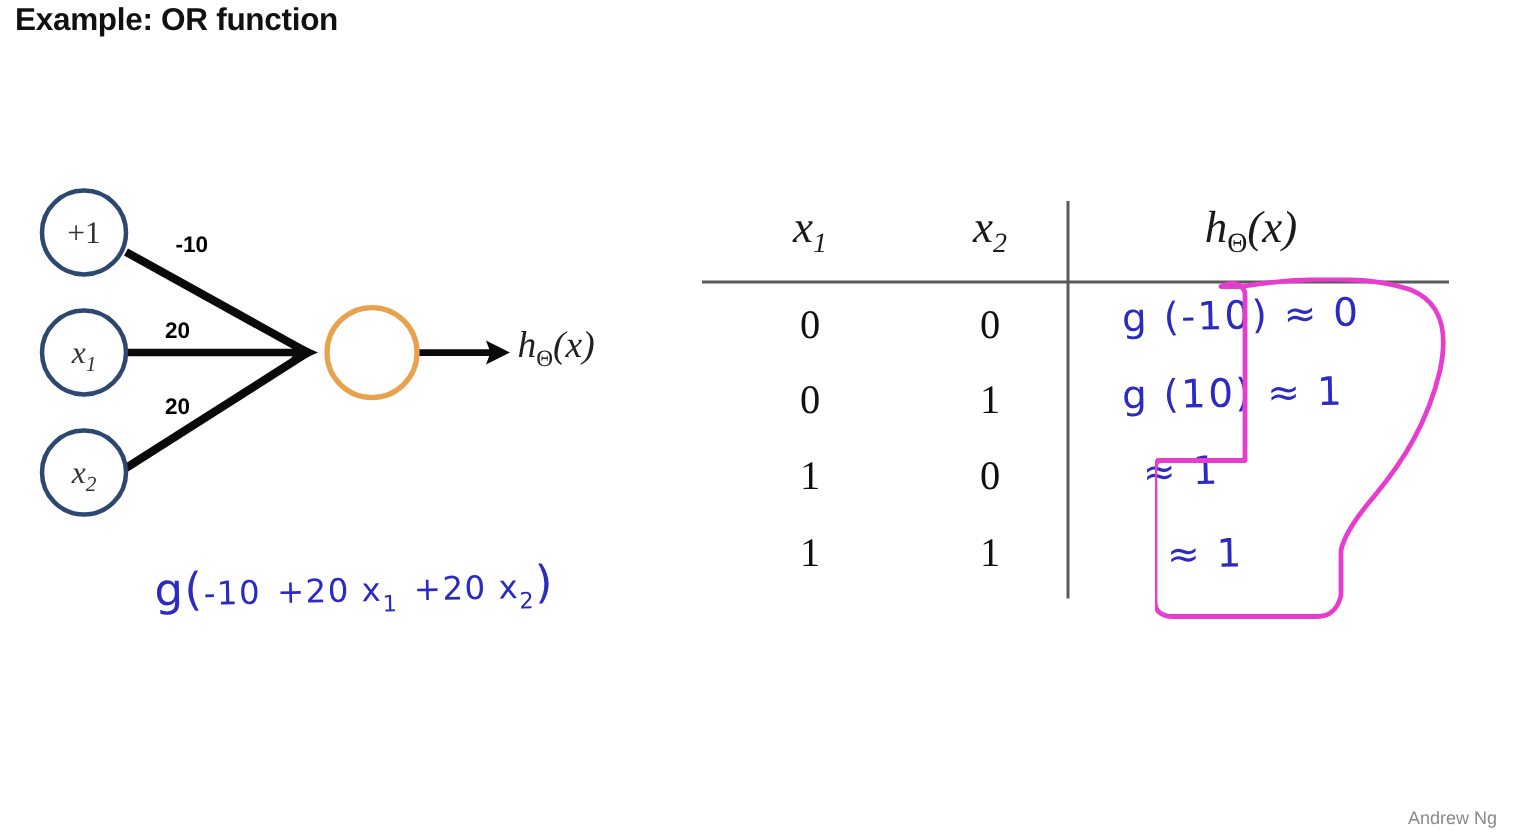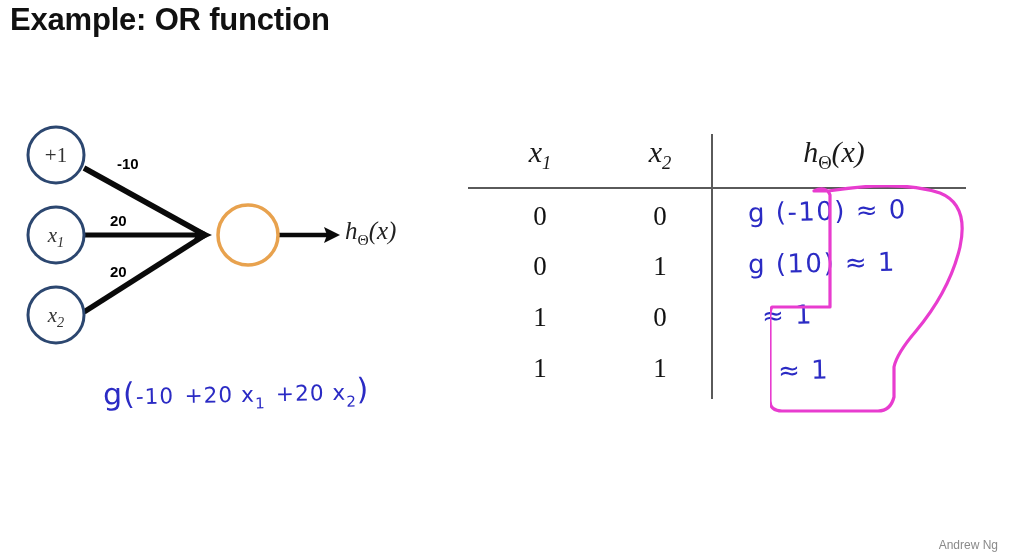--- a/index.html
+++ b/index.html
@@ -16,21 +16,21 @@
     background: #ffffff;
   }
 
   
   .slide-title {
     position: absolute;
     left: 10px;
     top: 2px;
     font-family: "Liberation Sans", sans-serif;
     font-weight: bold;
-    font-size: 31px;
+    font-size: 21px;
     color: #111111;
     letter-spacing: -0.2px;
     white-space: nowrap;
   }
 
   
   .network-diagram {
     position: absolute;
     left: 0px;
     top: 100px;

